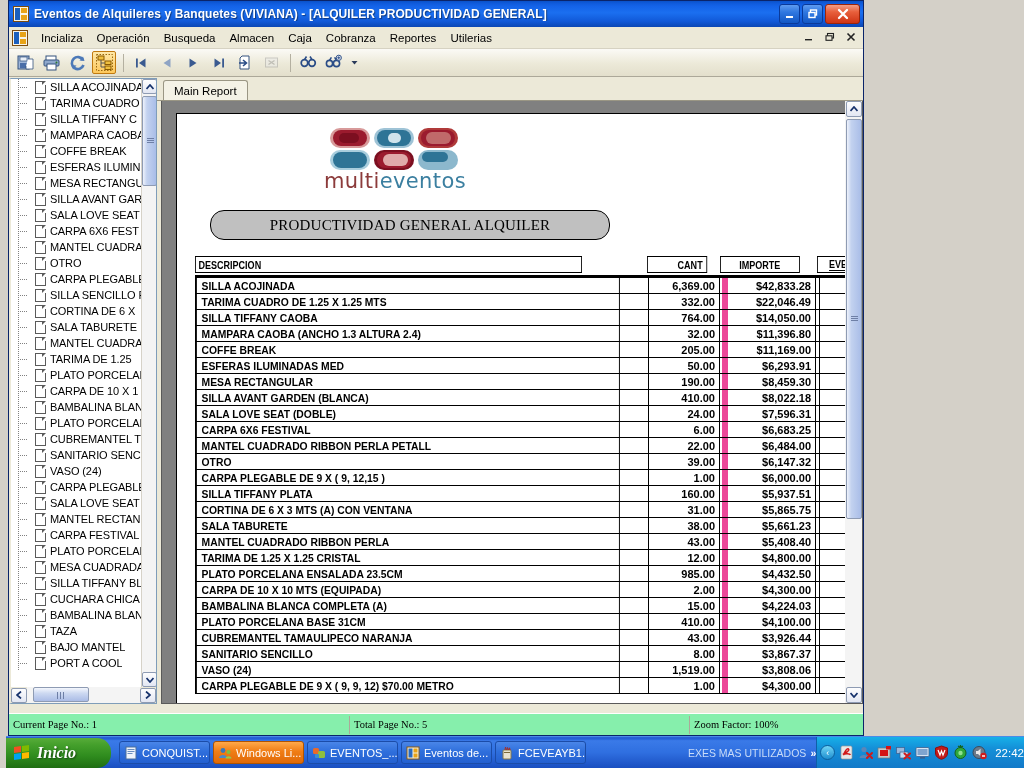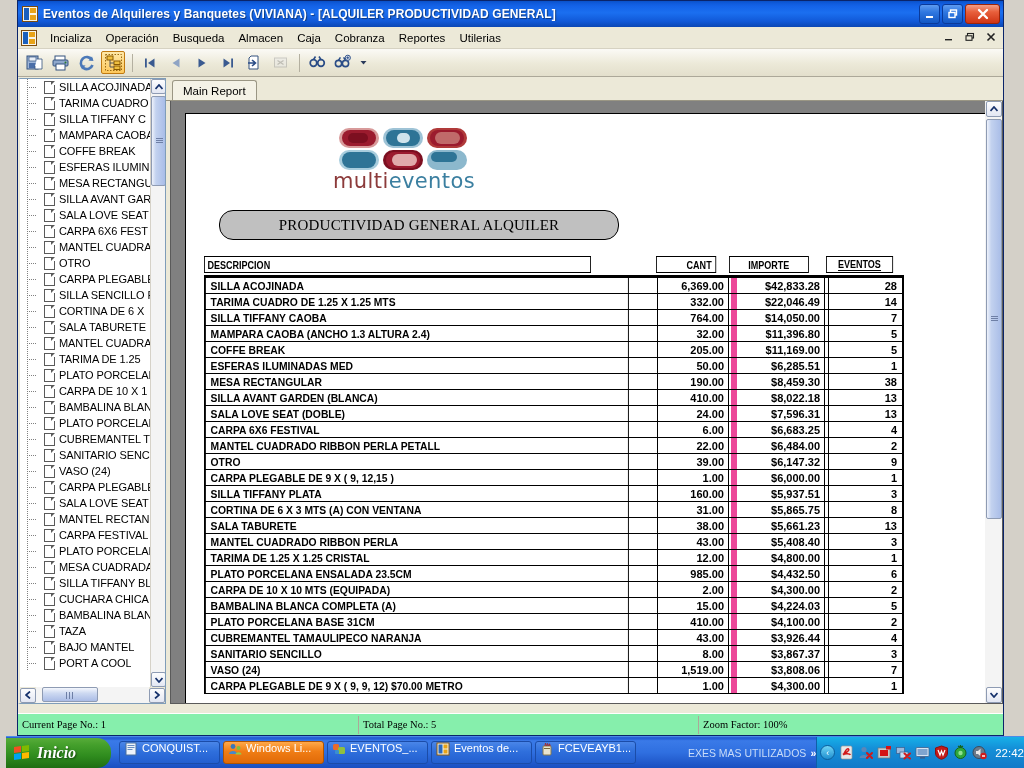--- a/index.html
+++ b/index.html
@@ -7,21 +7,21 @@
     margin: 0; padding: 0;
     width: 1024px; height: 768px;
     overflow: hidden;
     font-family: "Liberation Sans", sans-serif;
     background: #d4d0c8;
   }
 
   
   #app-window {
     position: absolute;
-    left: 17px; top: 0; width: 987px; height: 736px;
+    left: 8px; top: 0; width: 856px; height: 736px;
     background: #ece9d8;
     border: 1px solid #0a246a;
   }
 
   
   #titlebar {
     position: relative;
     height: 26px;
     background: linear-gradient(to bottom,
         #0a51c8 0%, #0f5ada 8%, #1463e8 20%,
@@ -394,24 +394,24 @@
     width: 18px; height: 18px; margin-right: 6px; flex: 0 0 auto;
     position: relative;
   }
   #start-button .stext {
     color: #fff; font-style: italic; font-weight: bold; font-size: 16px;
     text-shadow: 1px 1px 2px rgba(0,0,0,.5);
     font-family: "Liberation Serif", serif;
   }
   #task-items { display: flex; align-items: center; margin-left: 8px; gap: 3px; flex: 1 1 auto; }
   .task-btn {
-    height: 23px; width: 101px; flex: 0 0 auto;
+    height: 23px; width: 91px; flex: 0 0 auto;
     background: linear-gradient(to bottom,#4a86e8 0%,#2f6fdc 45%,#235fd0 100%);
     border: 1px solid #1b4ca8; border-radius: 3px;
-    display: flex; align-items: flex-start; padding: 0 4px;
+    display: flex; align-items: center; padding: 0 4px;
     color: #fff; font-size: 11px; white-space: nowrap; overflow: hidden;
     cursor: pointer;
   }
   .task-btn.hot {
     background: linear-gradient(to bottom,#ffa94a 0%,#f07d15 45%,#e06a08 100%);
     border-color: #b05400;
   }
   .task-icn { width: 14px; height: 14px; margin-right: 4px; flex: 0 0 auto; }
   #toolband {
     display: flex; align-items: center; color: #c9dcf8; font-size: 10.5px;
@@ -895,21 +895,21 @@
                   </div>
                   <div class="rt-row">
                     <div class="rt-c rt-desc">COFFE BREAK</div>
                     <div class="rt-c rt-cant">205.00</div>
                     <div class="rt-c rt-imp">$11,169.00</div>
                     <div class="rt-c rt-ev">5</div>
                   </div>
                   <div class="rt-row">
                     <div class="rt-c rt-desc">ESFERAS ILUMINADAS MED</div>
                     <div class="rt-c rt-cant">50.00</div>
-                    <div class="rt-c rt-imp">$6,285.51</div>
+                    <div class="rt-c rt-imp">$6,293.91</div>
                     <div class="rt-c rt-ev">1</div>
                   </div>
                   <div class="rt-row">
                     <div class="rt-c rt-desc">MESA RECTANGULAR</div>
                     <div class="rt-c rt-cant">190.00</div>
                     <div class="rt-c rt-imp">$8,459.30</div>
                     <div class="rt-c rt-ev">38</div>
                   </div>
                   <div class="rt-row">
                     <div class="rt-c rt-desc">SILLA AVANT GARDEN (BLANCA)</div>

